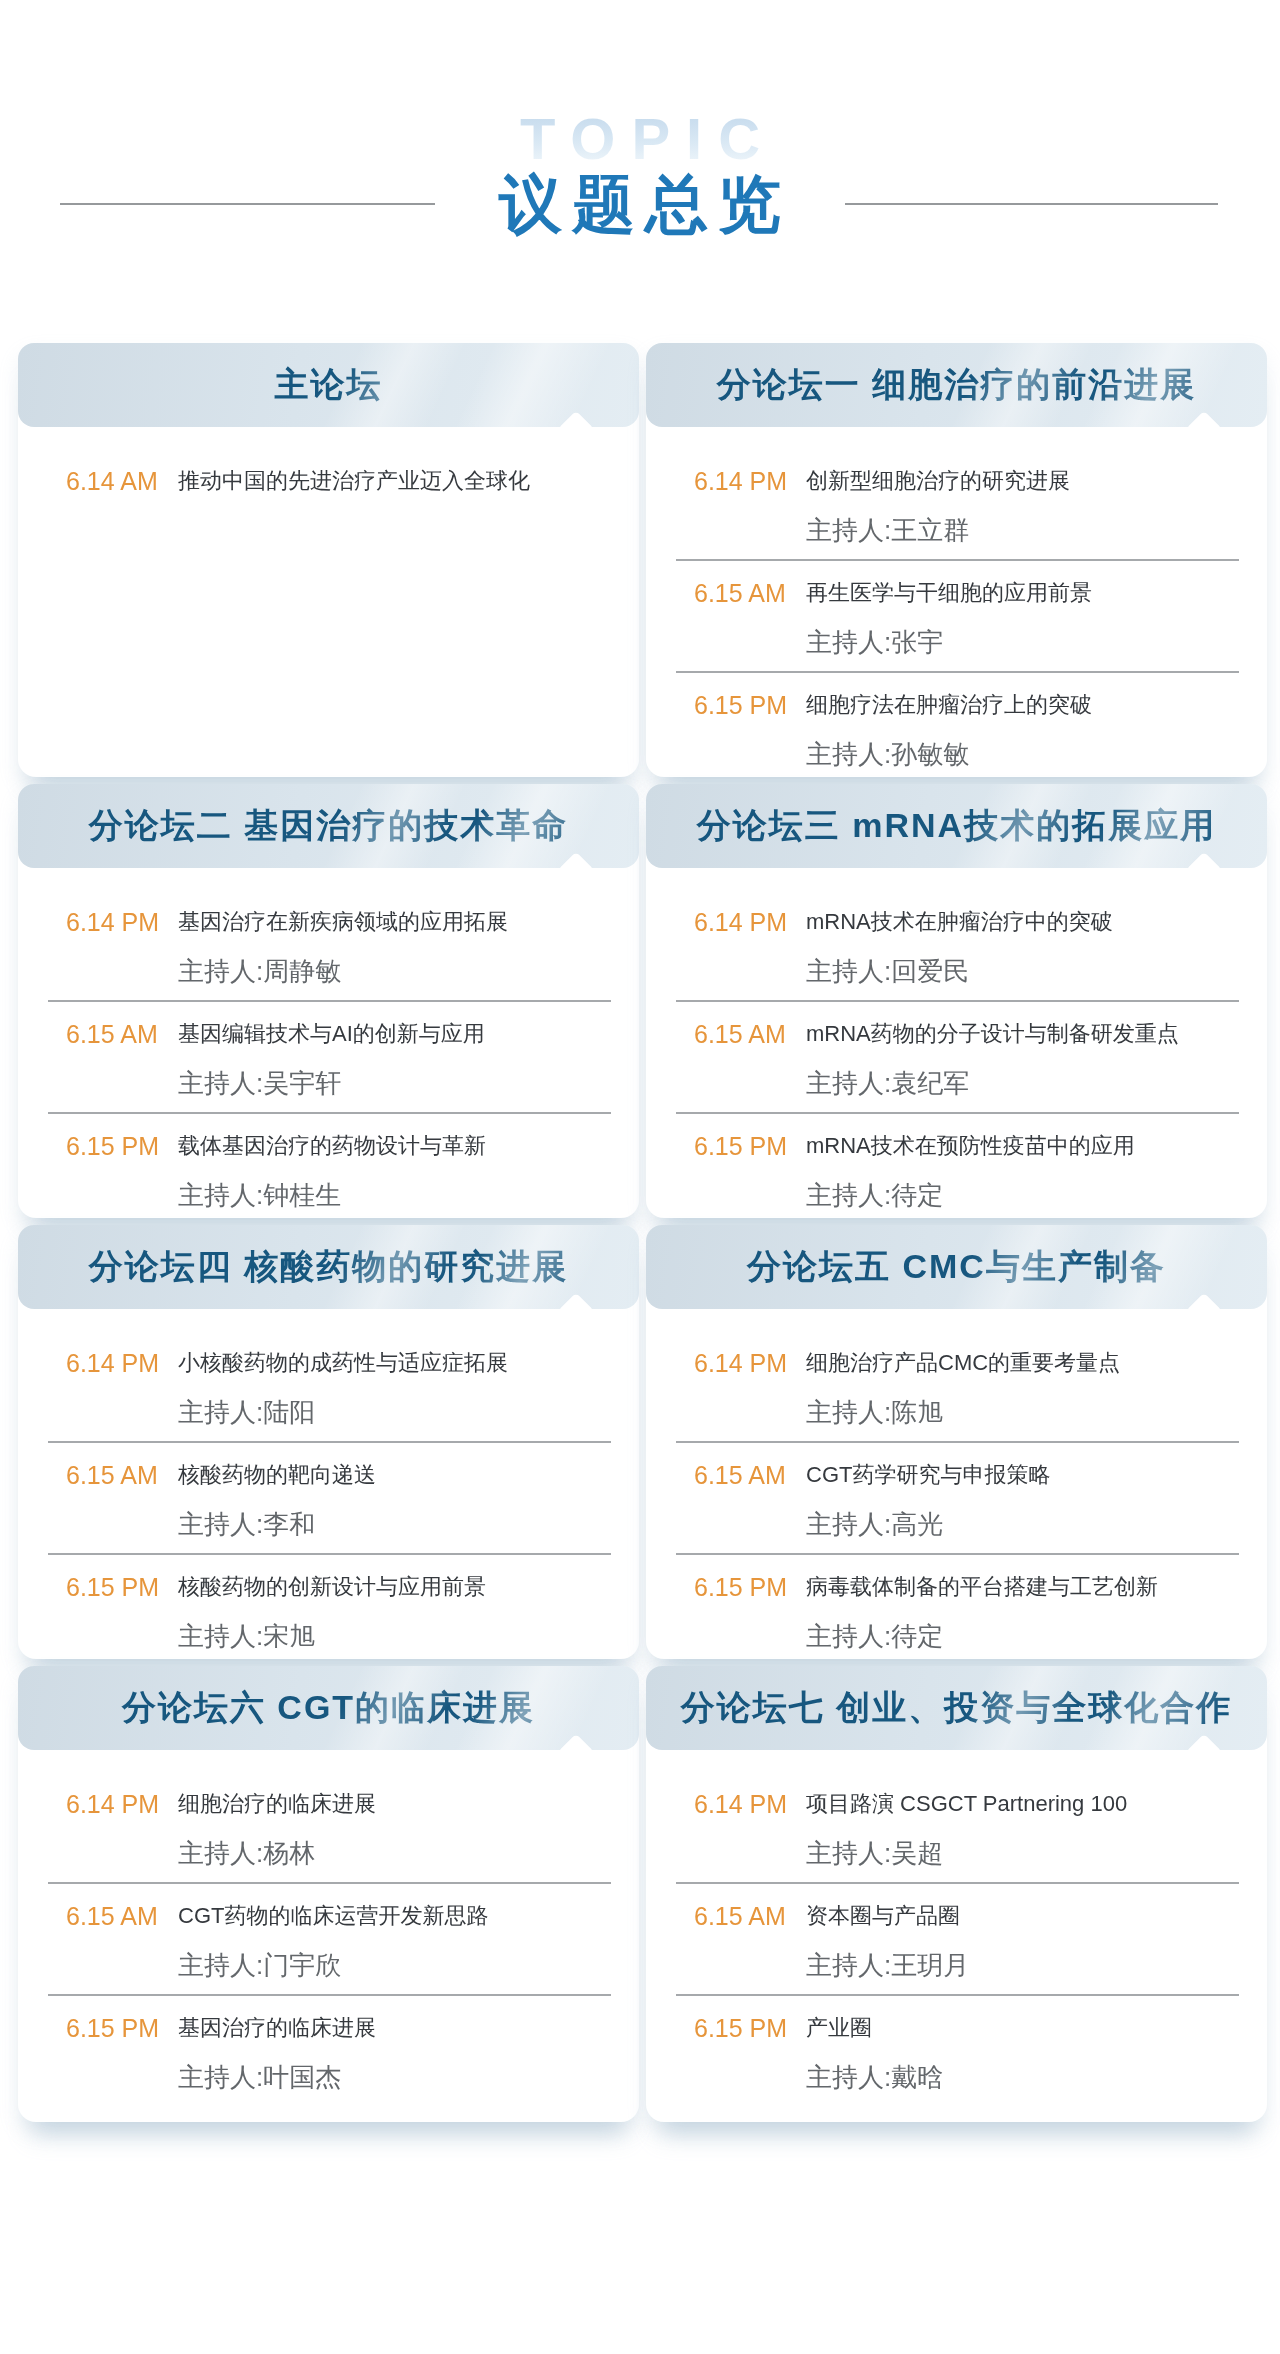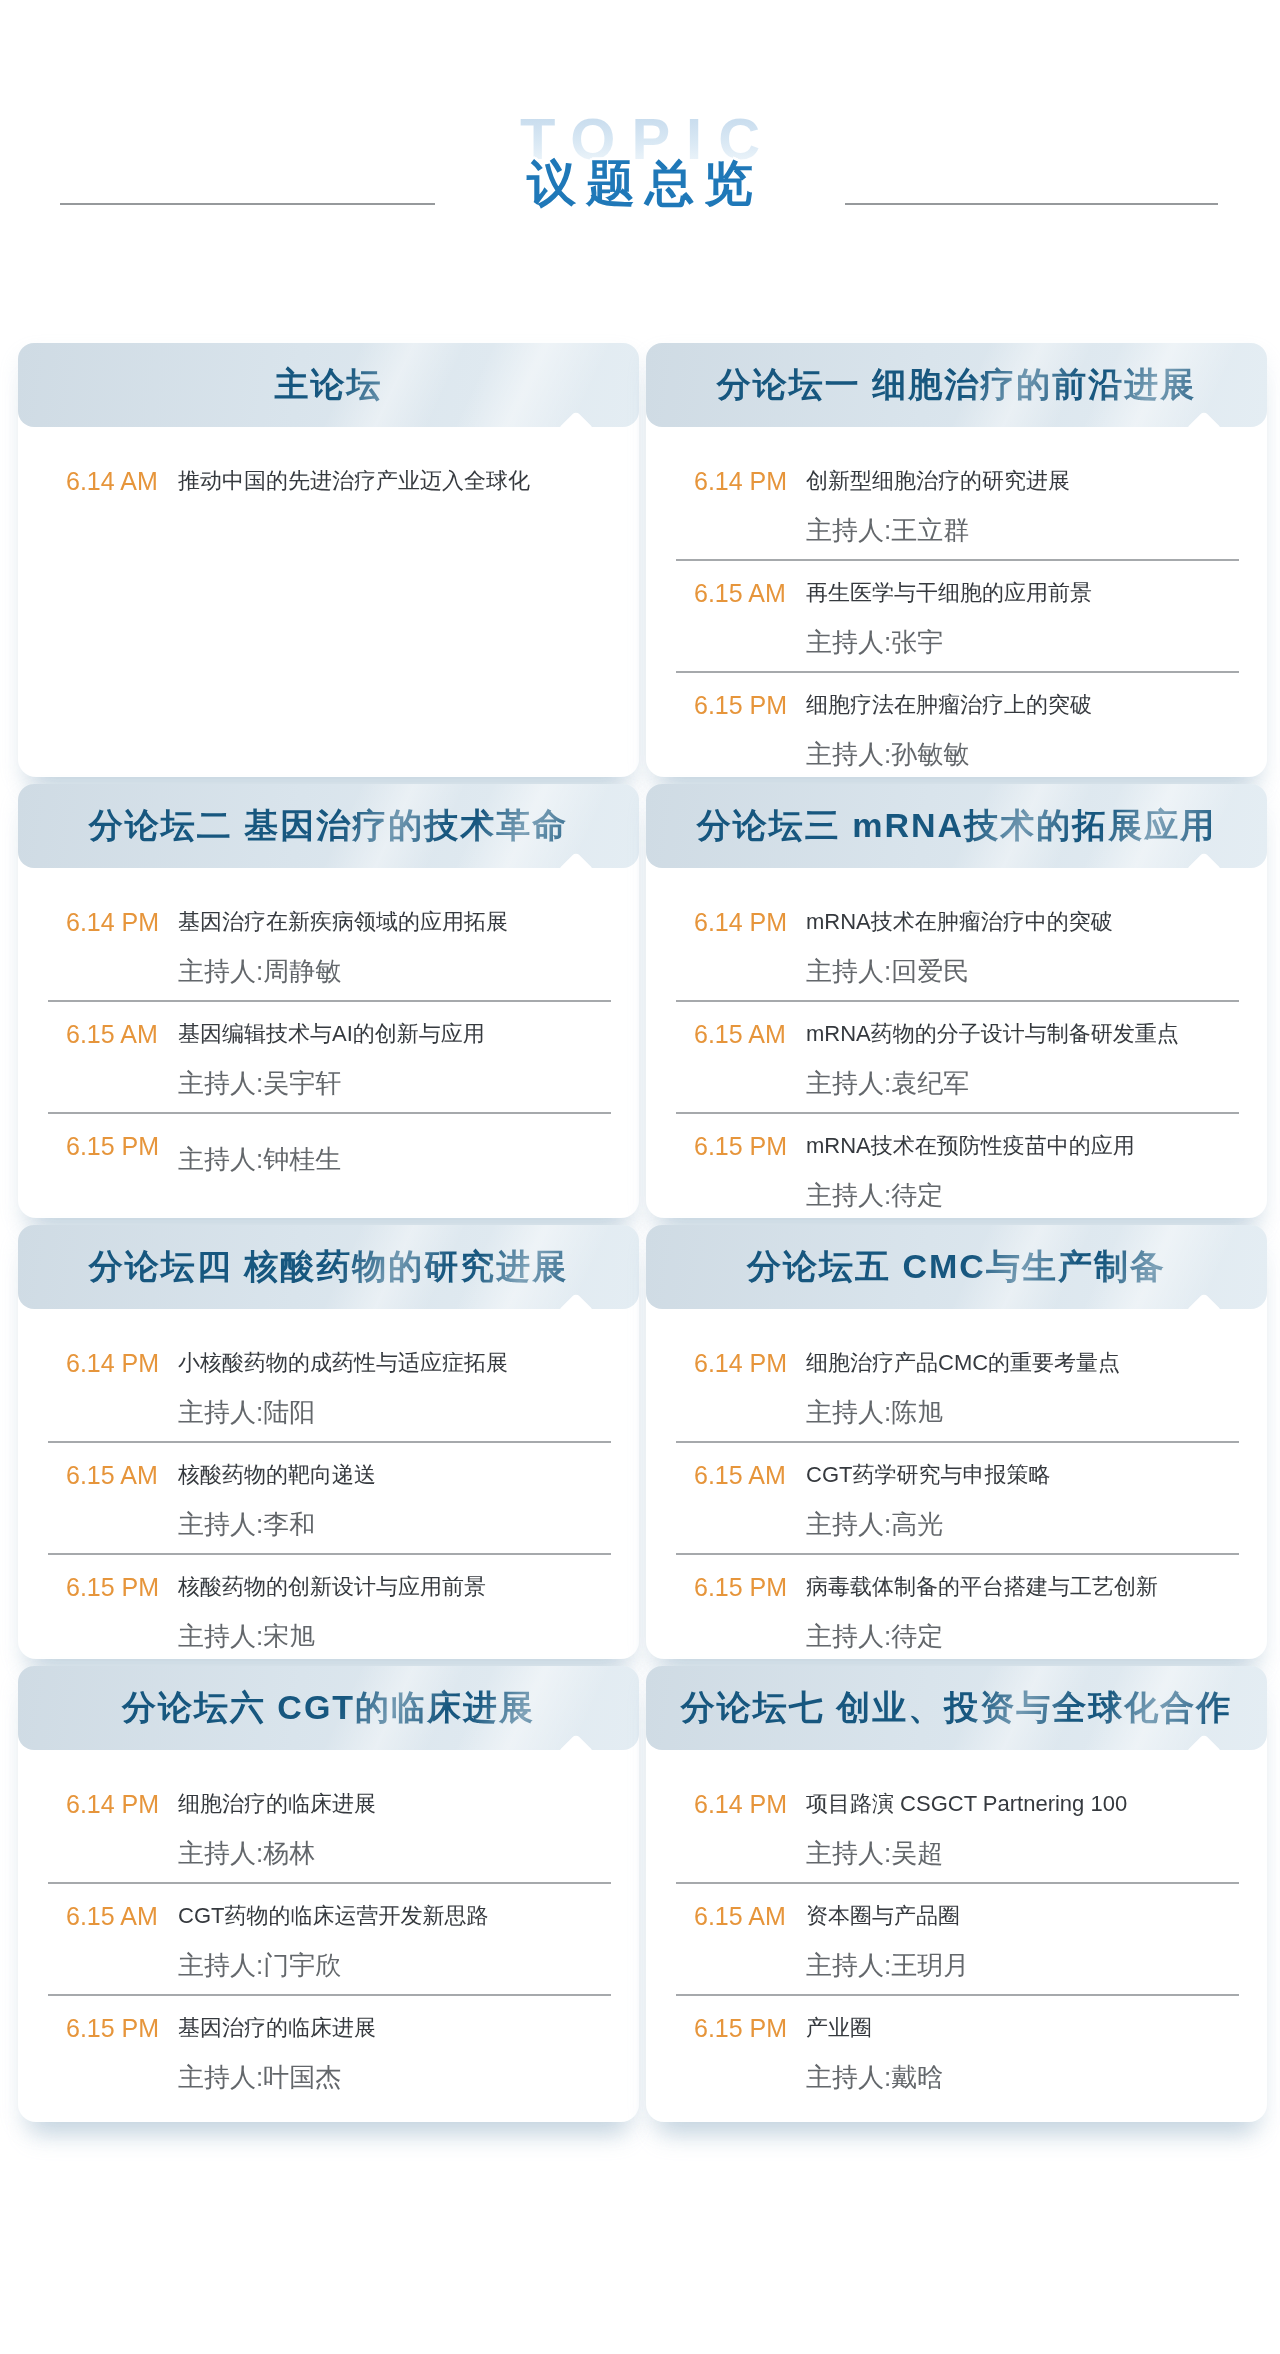--- a/index.html
+++ b/index.html
@@ -9,22 +9,22 @@
   }
   
   .masthead{position:relative;height:343px;}
   .topic-en{
     position:absolute;top:110px;left:0;right:0;text-align:center;
     font-size:58px;font-weight:800;letter-spacing:16px;padding-left:16px;line-height:1;
     background:linear-gradient(180deg,#c3d9ec 0%,#d9e8f4 55%,#f1f7fb 100%);
     -webkit-background-clip:text;background-clip:text;color:transparent;
   }
   .zh-title{
-    position:absolute;top:150px;left:0;right:0;text-align:center;
-    font-size:49px;font-weight:900;color:#1f78b8;letter-spacing:10px;padding-left:10px;line-height:1.35;
+    position:absolute;top:162px;left:0;right:0;text-align:center;
+    font-size:63px;font-weight:900;color:#1f78b8;letter-spacing:10px;padding-left:10px;line-height:1.35;
     text-shadow:3px 0 0 #fff,-3px 0 0 #fff,0 3px 0 #fff,0 -3px 0 #fff,
                 2px 2px 0 #fff,-2px -2px 0 #fff,2px -2px 0 #fff,-2px 2px 0 #fff;
   }
   .rule{position:absolute;top:203px;height:2px;background:#96999c;}
   .rule-left{left:60px;width:375px;}
   .rule-right{right:62px;width:373px;}
   
   .cards{display:grid;grid-template-columns:1fr 1fr;column-gap:17px;row-gap:71px;padding:0 13px 0 18px;gap:7px;}
   .card{
     background:#fff;border-radius:18px;position:relative;
@@ -132,20 +132,21 @@
         <div class="time">6.15 AM</div>
         <div class="sess-content">
           <div class="sess-title">基因编辑技术与AI的创新与应用</div>
           <div class="sess-host">主持人:吴宇轩</div>
         </div>
       </div>
       <hr class="divider">
       <div class="session">
         <div class="time">6.15 PM</div>
         <div class="sess-content">
+          <div class="sess-title">载体基因治疗的药物设计与革新</div>
           <div class="sess-host">主持人:钟桂生</div>
         </div>
       </div>
     </div>
   </section>
 
   <section class="card h434">
     <header class="card-head">
       <h2>分论坛三 mRNA技术的拓展应用</h2>
     </header>

